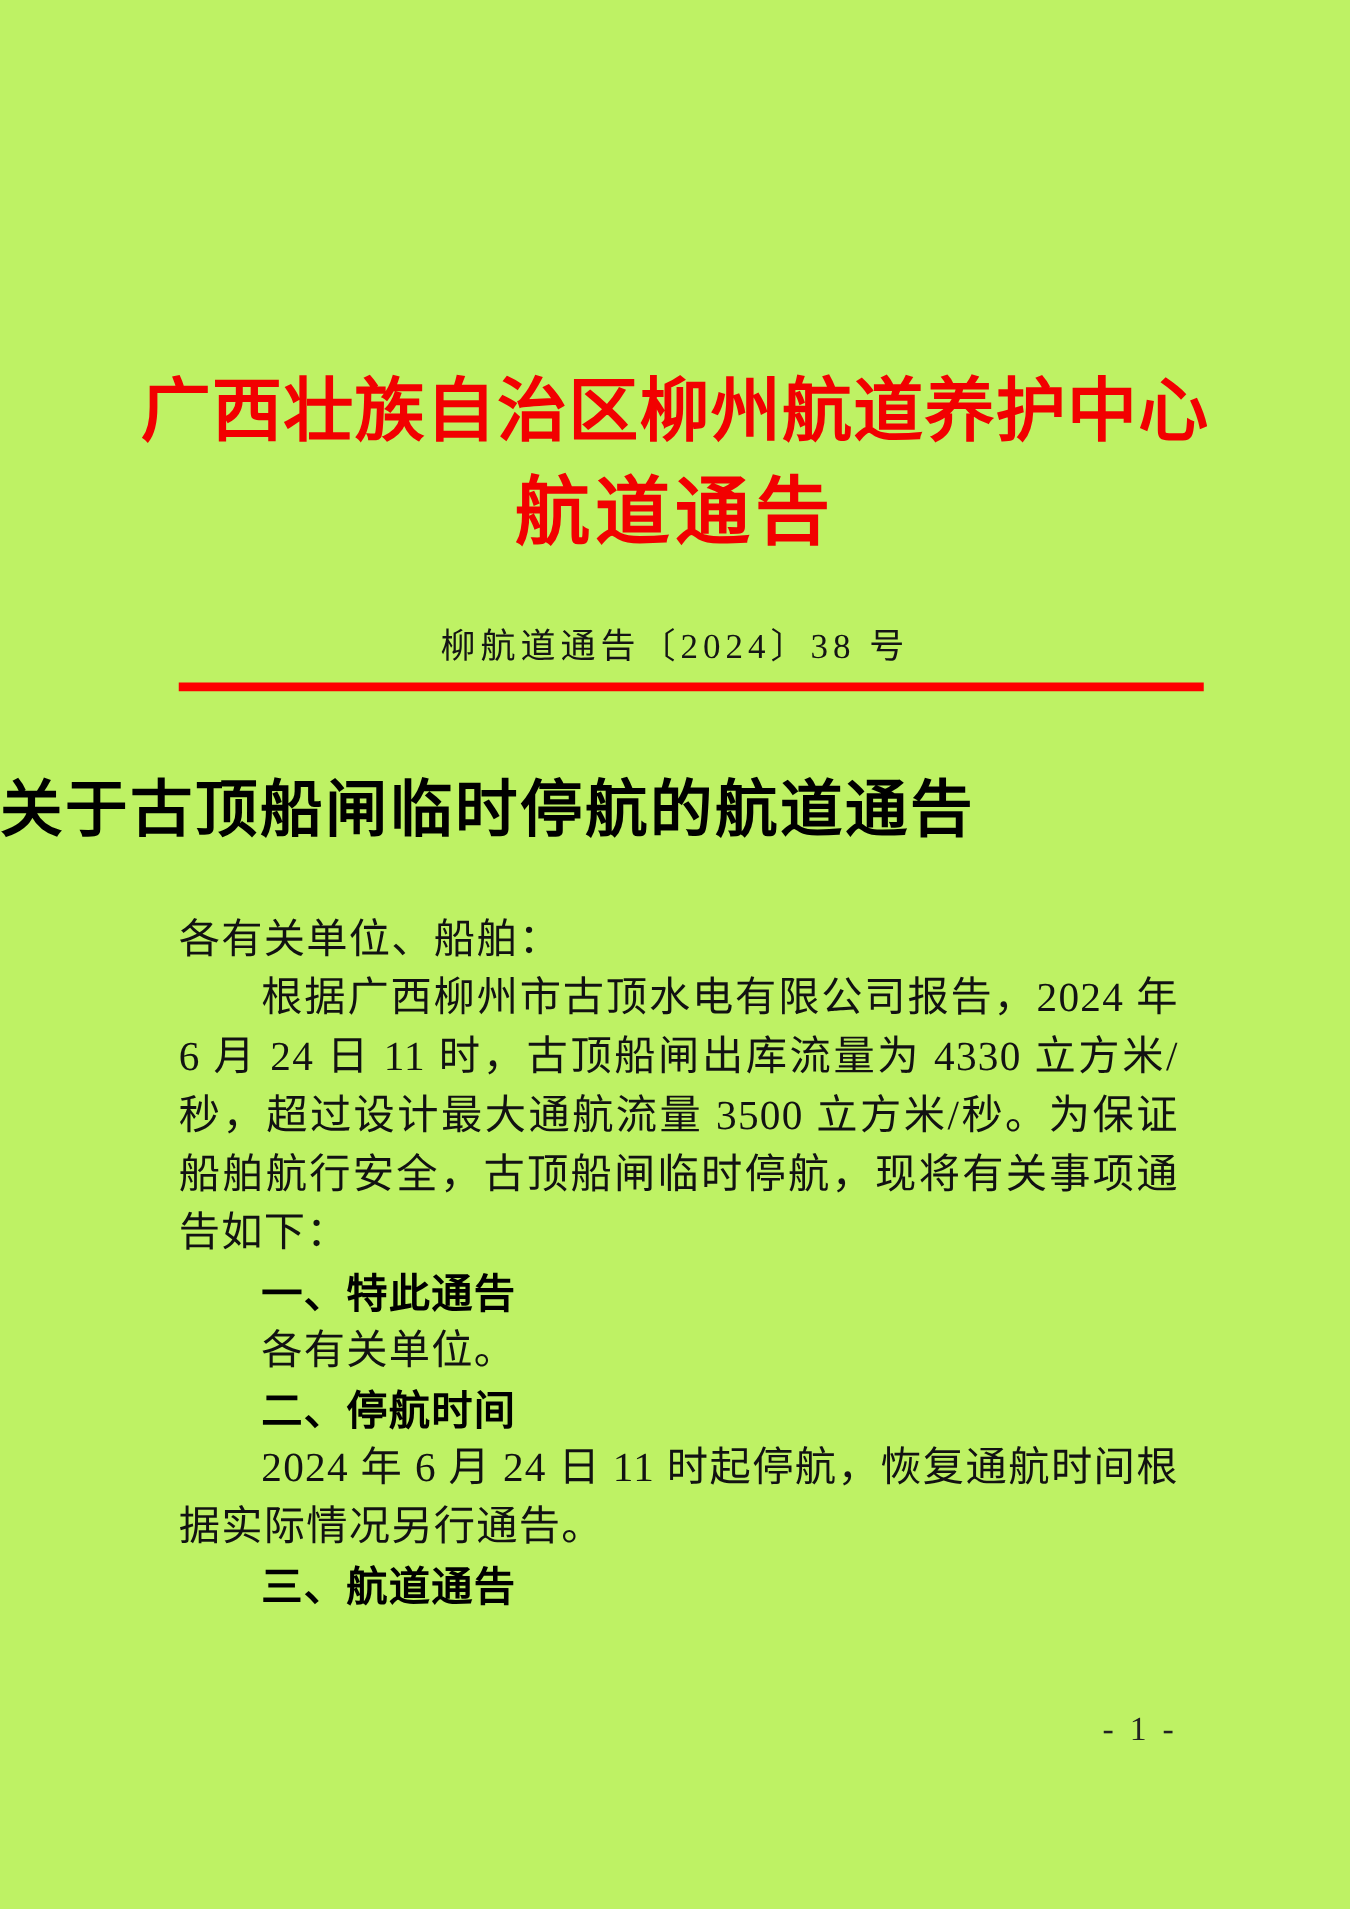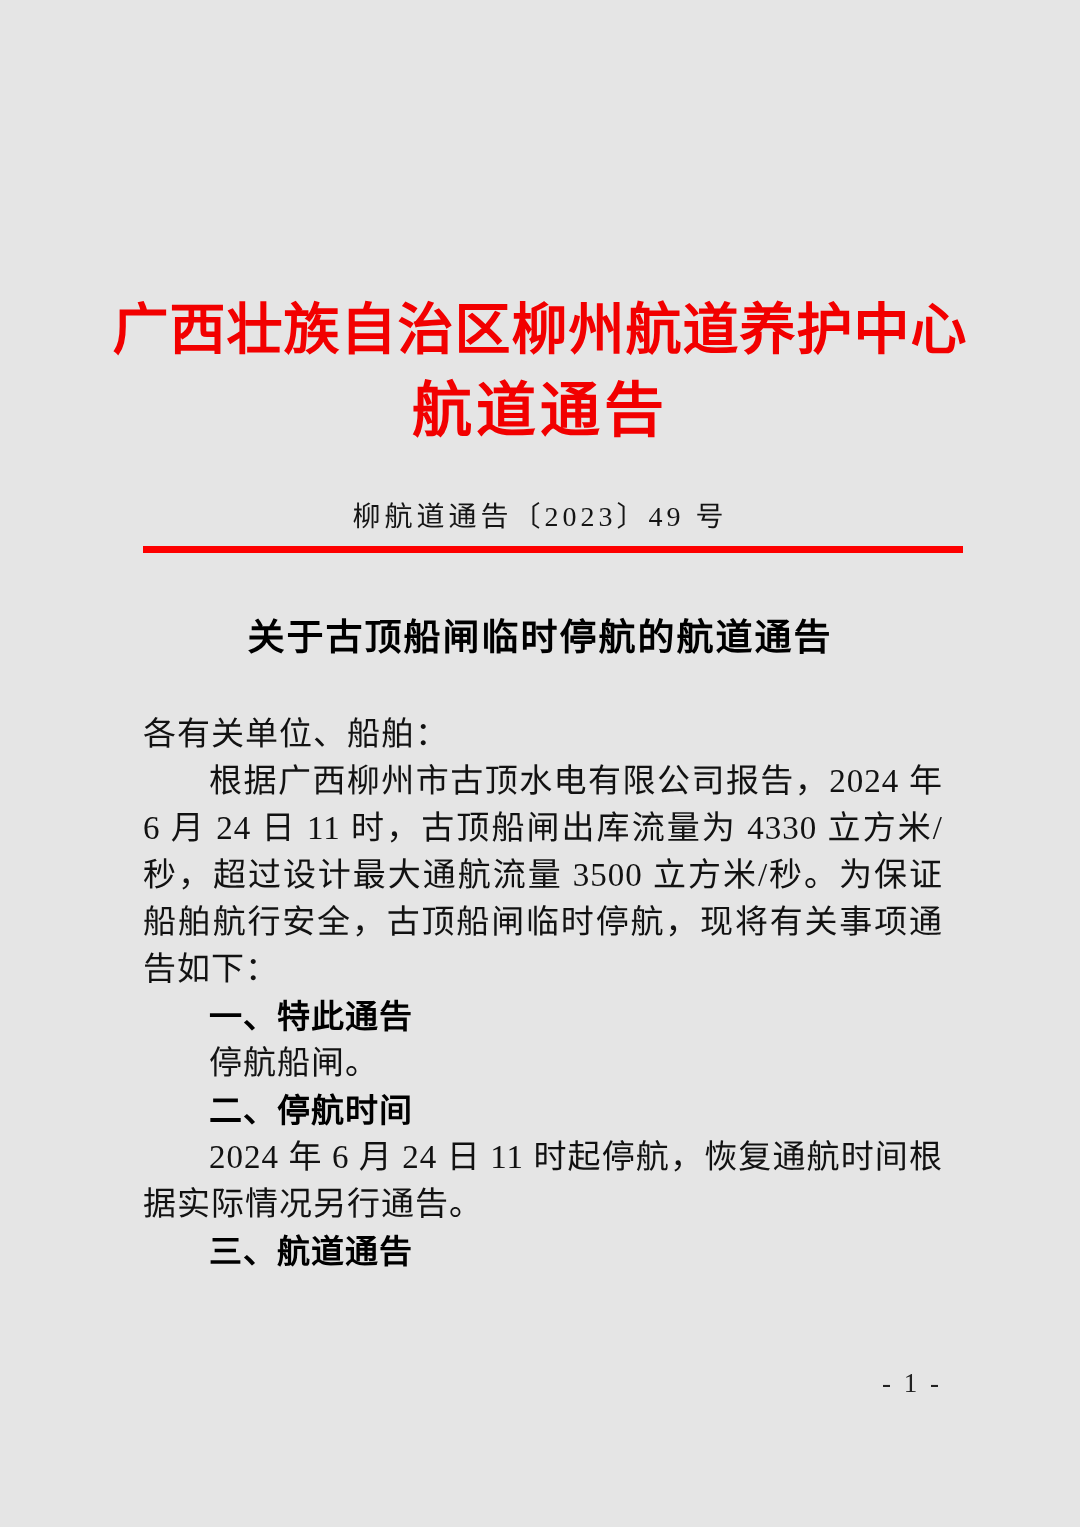--- a/index.html
+++ b/index.html
@@ -5,21 +5,21 @@
   :root{
     --red-title:#f20000;
     --red-rule:#fe0000;
     --ink:#121212;
   }
   html,body{margin:0;padding:0;background:#ffffff;}
   .page{
     position:relative;
     width:1080px;
     height:1527px;
-    background:#e5e5e5;
+    background:#bef264;
     overflow:hidden;
     font-family:"Liberation Serif","DejaVu Serif",serif;
     color:var(--ink);
   }
   .org-title{
     padding-top:298px;
     text-align:center;
     color:var(--red-title);
     font-weight:700;
     font-family:"Liberation Serif","DejaVu Serif",serif;
@@ -46,24 +46,24 @@
   }
   .red-rule{
     margin-top:12px;
     margin-left:143px;
     width:820px;
     height:7px;
     background:var(--red-rule);
   }
   .main-title{
     margin-top:54px;
-    text-align:center;
+    text-align:left;
     font-family:"Liberation Sans","DejaVu Sans",sans-serif;
     font-weight:700;
-    font-size:37px;
+    font-size:50px;
     letter-spacing:2px;
     color:#000000;
     white-space:nowrap;
   }
   .body-text{
     margin:50px 137px 0 143px;
     font-size:33px;
     line-height:47px;
     letter-spacing:1px;
     text-align:justify;
@@ -89,32 +89,32 @@
 </head>
 <body>
 
 <div class="page">
 
   <div class="org-title">
     <div class="org-title-line1">广西壮族自治区柳州航道养护中心</div>
     <div class="org-title-line2">航道通告</div>
   </div>
 
-  <div class="doc-number">柳航道通告〔2023〕49 号</div>
+  <div class="doc-number">柳航道通告〔2024〕38 号</div>
 
   <div class="red-rule"></div>
 
   <div class="main-title">关于古顶船闸临时停航的航道通告</div>
 
   <div class="body-text">
     <p>各有关单位、船舶：</p>
     <p class="indent">根据广西柳州市古顶水电有限公司报告，2024 年 6 月 24 日 11 时，古顶船闸出库流量为 4330 立方米/秒，超过设计最大通航流量 3500 立方米/秒。为保证船舶航行安全，古顶船闸临时停航，现将有关事项通告如下：</p>
 
     <p class="indent sec-heading">一、特此通告</p>
-    <p class="indent">停航船闸。</p>
+    <p class="indent">各有关单位。</p>
 
     <p class="indent sec-heading">二、停航时间</p>
     <p class="indent">2024 年 6 月 24 日 11 时起停航，恢复通航时间根据实际情况另行通告。</p>
 
     <p class="indent sec-heading">三、航道通告</p>
 
   </div>
 
   <div class="page-number">- 1 -</div>
 

